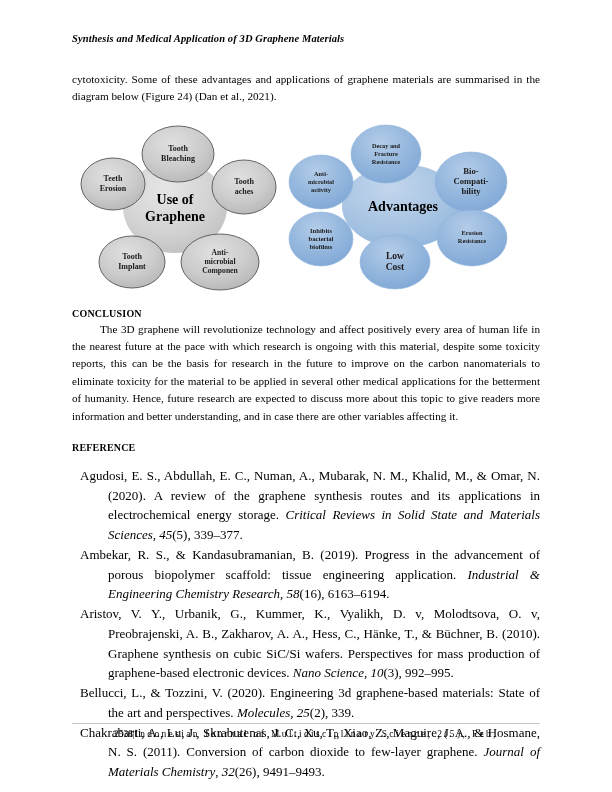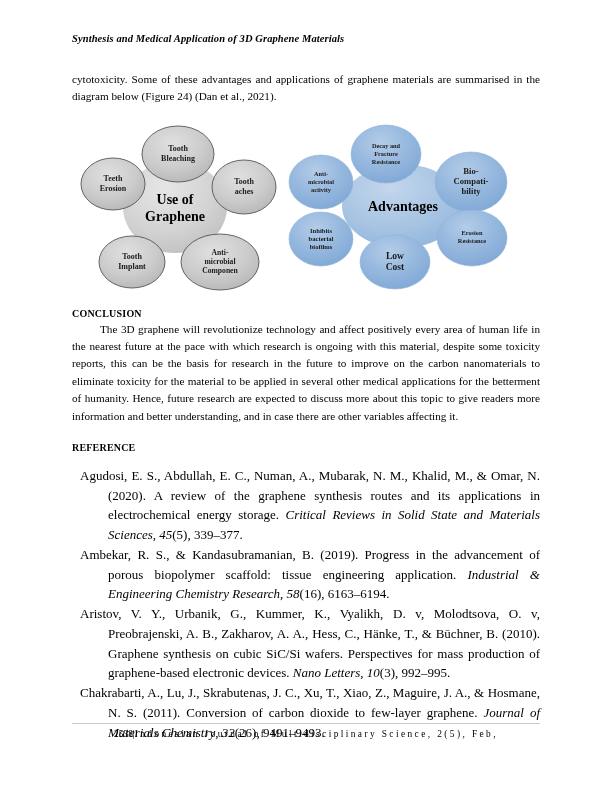--- a/index.html
+++ b/index.html
@@ -271,21 +271,24 @@
     <h2 class="sec ref">REFERENCE</h2>
 
     <div>
       <p class="ref-item">
         <span>Agudosi, E. S., Abdullah, E. C., Numan, A., Mubarak, N. M., Khalid, M., &amp; Omar, N. (2020). A review of the graphene synthesis routes and its applications in electrochemical energy storage. </span><em>Critical Reviews in Solid State and Materials Sciences</em><span>, </span><em>45</em><span>(5), 339–377.</span>
       </p>
       <p class="ref-item">
         <span>Ambekar, R. S., &amp; Kandasubramanian, B. (2019). Progress in the advancement of porous biopolymer scaffold: tissue engineering application. </span><em>Industrial &amp; Engineering Chemistry Research</em><span>, </span><em>58</em><span>(16), 6163–6194.</span>
       </p>
       <p class="ref-item">
-        <span>Aristov, V. Y., Urbanik, G., Kummer, K., Vyalikh, D. v, Molodtsova, O. v, Preobrajenski, A. B., Zakharov, A. A., Hess, C., Hänke, T., &amp; Būchner, B. (2010). Graphene synthesis on cubic SiC/Si wafers. Perspectives for mass production of graphene-based electronic devices. </span><em>Nano Letters</em><span>, </span><em>10</em><span>(3), 992–995.</span>
+        <span>Aristov, V. Y., Urbanik, G., Kummer, K., Vyalikh, D. v, Molodtsova, O. v, Preobrajenski, A. B., Zakharov, A. A., Hess, C., Hänke, T., &amp; Būchner, B. (2010). Graphene synthesis on cubic SiC/Si wafers. Perspectives for mass production of graphene-based electronic devices. </span><em>Nano Science</em><span>, </span><em>10</em><span>(3), 992–995.</span>
+      </p>
+      <p class="ref-item">
+        <span>Bellucci, L., &amp; Tozzini, V. (2020). Engineering 3d graphene-based materials: State of the art and perspectives. </span><em>Molecules</em><span>, </span><em>25</em><span>(2), 339.</span>
       </p>
       <p class="ref-item">
         <span>Chakrabarti, A., Lu, J., Skrabutenas, J. C., Xu, T., Xiao, Z., Maguire, J. A., &amp; Hosmane, N. S. (2011). Conversion of carbon dioxide to few-layer graphene. </span><em>Journal of Materials Chemistry</em><span>, </span><em>32</em><span>(26), 9491–9493.</span>
       </p>
     </div>
 
   </div>
 
   <div class="footer-rule"></div>
 

